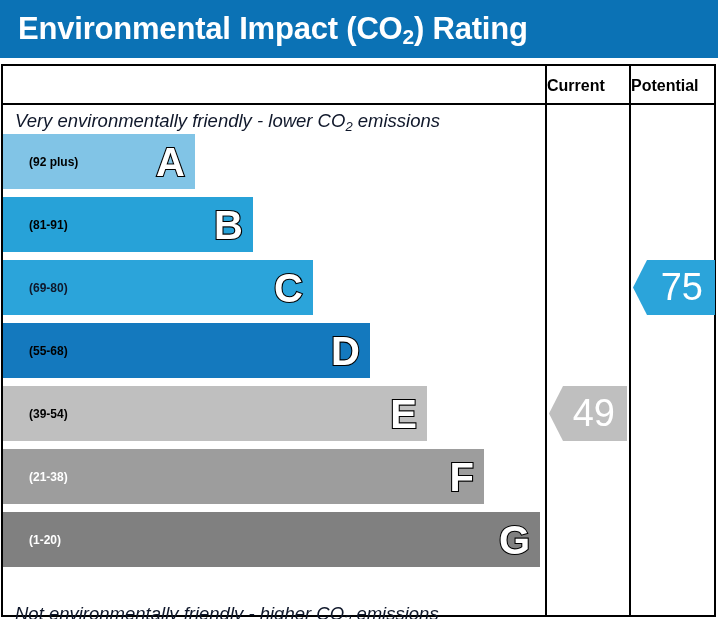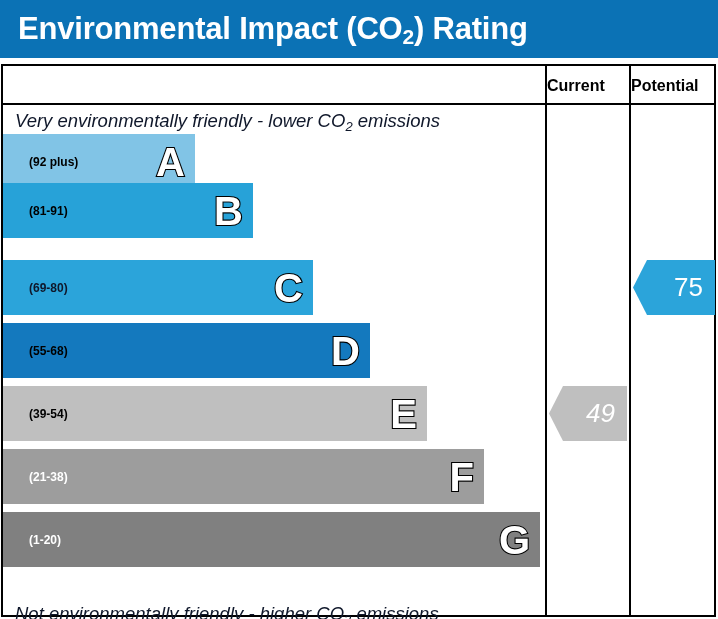--- a/index.html
+++ b/index.html
@@ -149,21 +149,21 @@
   
   .marker {
     position: absolute;
     height: 55px;
     clip-path: polygon(14px 0, 100% 0, 100% 100%, 14px 100%, 0 50%);
     display: flex;
     align-items: center;
     justify-content: flex-end;
     box-sizing: border-box;
     padding-right: 12px;
-    font-size: 26px;
+    font-size: 38px;
     color: #ffffff;
   }
   #marker-current {
     left: 546px;
     width: 78px;
   }
   #marker-potential {
     left: 630px;
     width: 82px;
   }
@@ -186,21 +186,21 @@
     <div class="col-header" id="header-current">Current</div>
     <div class="col-header" id="header-potential">Potential</div>
 
     <div class="caption" id="caption-top"><span>Very environmentally friendly - lower CO</span><span class="sub">2</span><span> emissions</span></div>
 
     <div id="bands">
         <div class="band" style="top: 68px; width: 192px; background: rgb(129, 196, 230);">
           <span class="band-range" style="color: rgb(0, 0, 0);">(92 plus)</span>
           <span class="band-letter">A</span>
         </div>
-        <div class="band" style="top: 117px; width: 250px; background: rgb(39, 162, 216);">
+        <div class="band" style="top: 131px; width: 250px; background: rgb(39, 162, 216);">
           <span class="band-range" style="color: rgb(0, 0, 0);">(81-91)</span>
           <span class="band-letter">B</span>
         </div>
         <div class="band" style="top: 194px; width: 310px; background: rgb(43, 164, 218);">
           <span class="band-range" style="color: #0f172a;">(69-80)</span>
           <span class="band-letter">C</span>
         </div>
         <div class="band" style="top: 257px; width: 367px; background: rgb(20, 121, 190);">
           <span class="band-range" style="color: rgb(0, 0, 0); text-align: center;">(55-68)</span>
           <span class="band-letter">D</span>
@@ -214,21 +214,21 @@
           <span class="band-letter">F</span>
         </div>
         <div class="band" style="top: 446px; width: 537px; background: rgb(128, 128, 128);">
           <span class="band-range" style="color: rgb(255, 255, 255);">(1-20)</span>
           <span class="band-letter">G</span>
         </div>
       </div>
 
     <div class="caption" id="caption-bottom"><span>Not environmentally friendly - higher CO</span><span class="sub">2</span><span> emissions</span></div>
 
-    <div class="marker" id="marker-current" style="top: 320px; background: rgb(191, 191, 191); font-style: italic;">
+    <div class="marker" id="marker-current" style="top: 320px; background: rgb(191, 191, 191);">
         <span>49</span>
       </div>
     <div class="marker" id="marker-potential" style="top: 194px; background: rgb(43, 164, 218);">
         <span>75</span>
       </div>
 
   </div>
 </div>
 
 </body></html>

